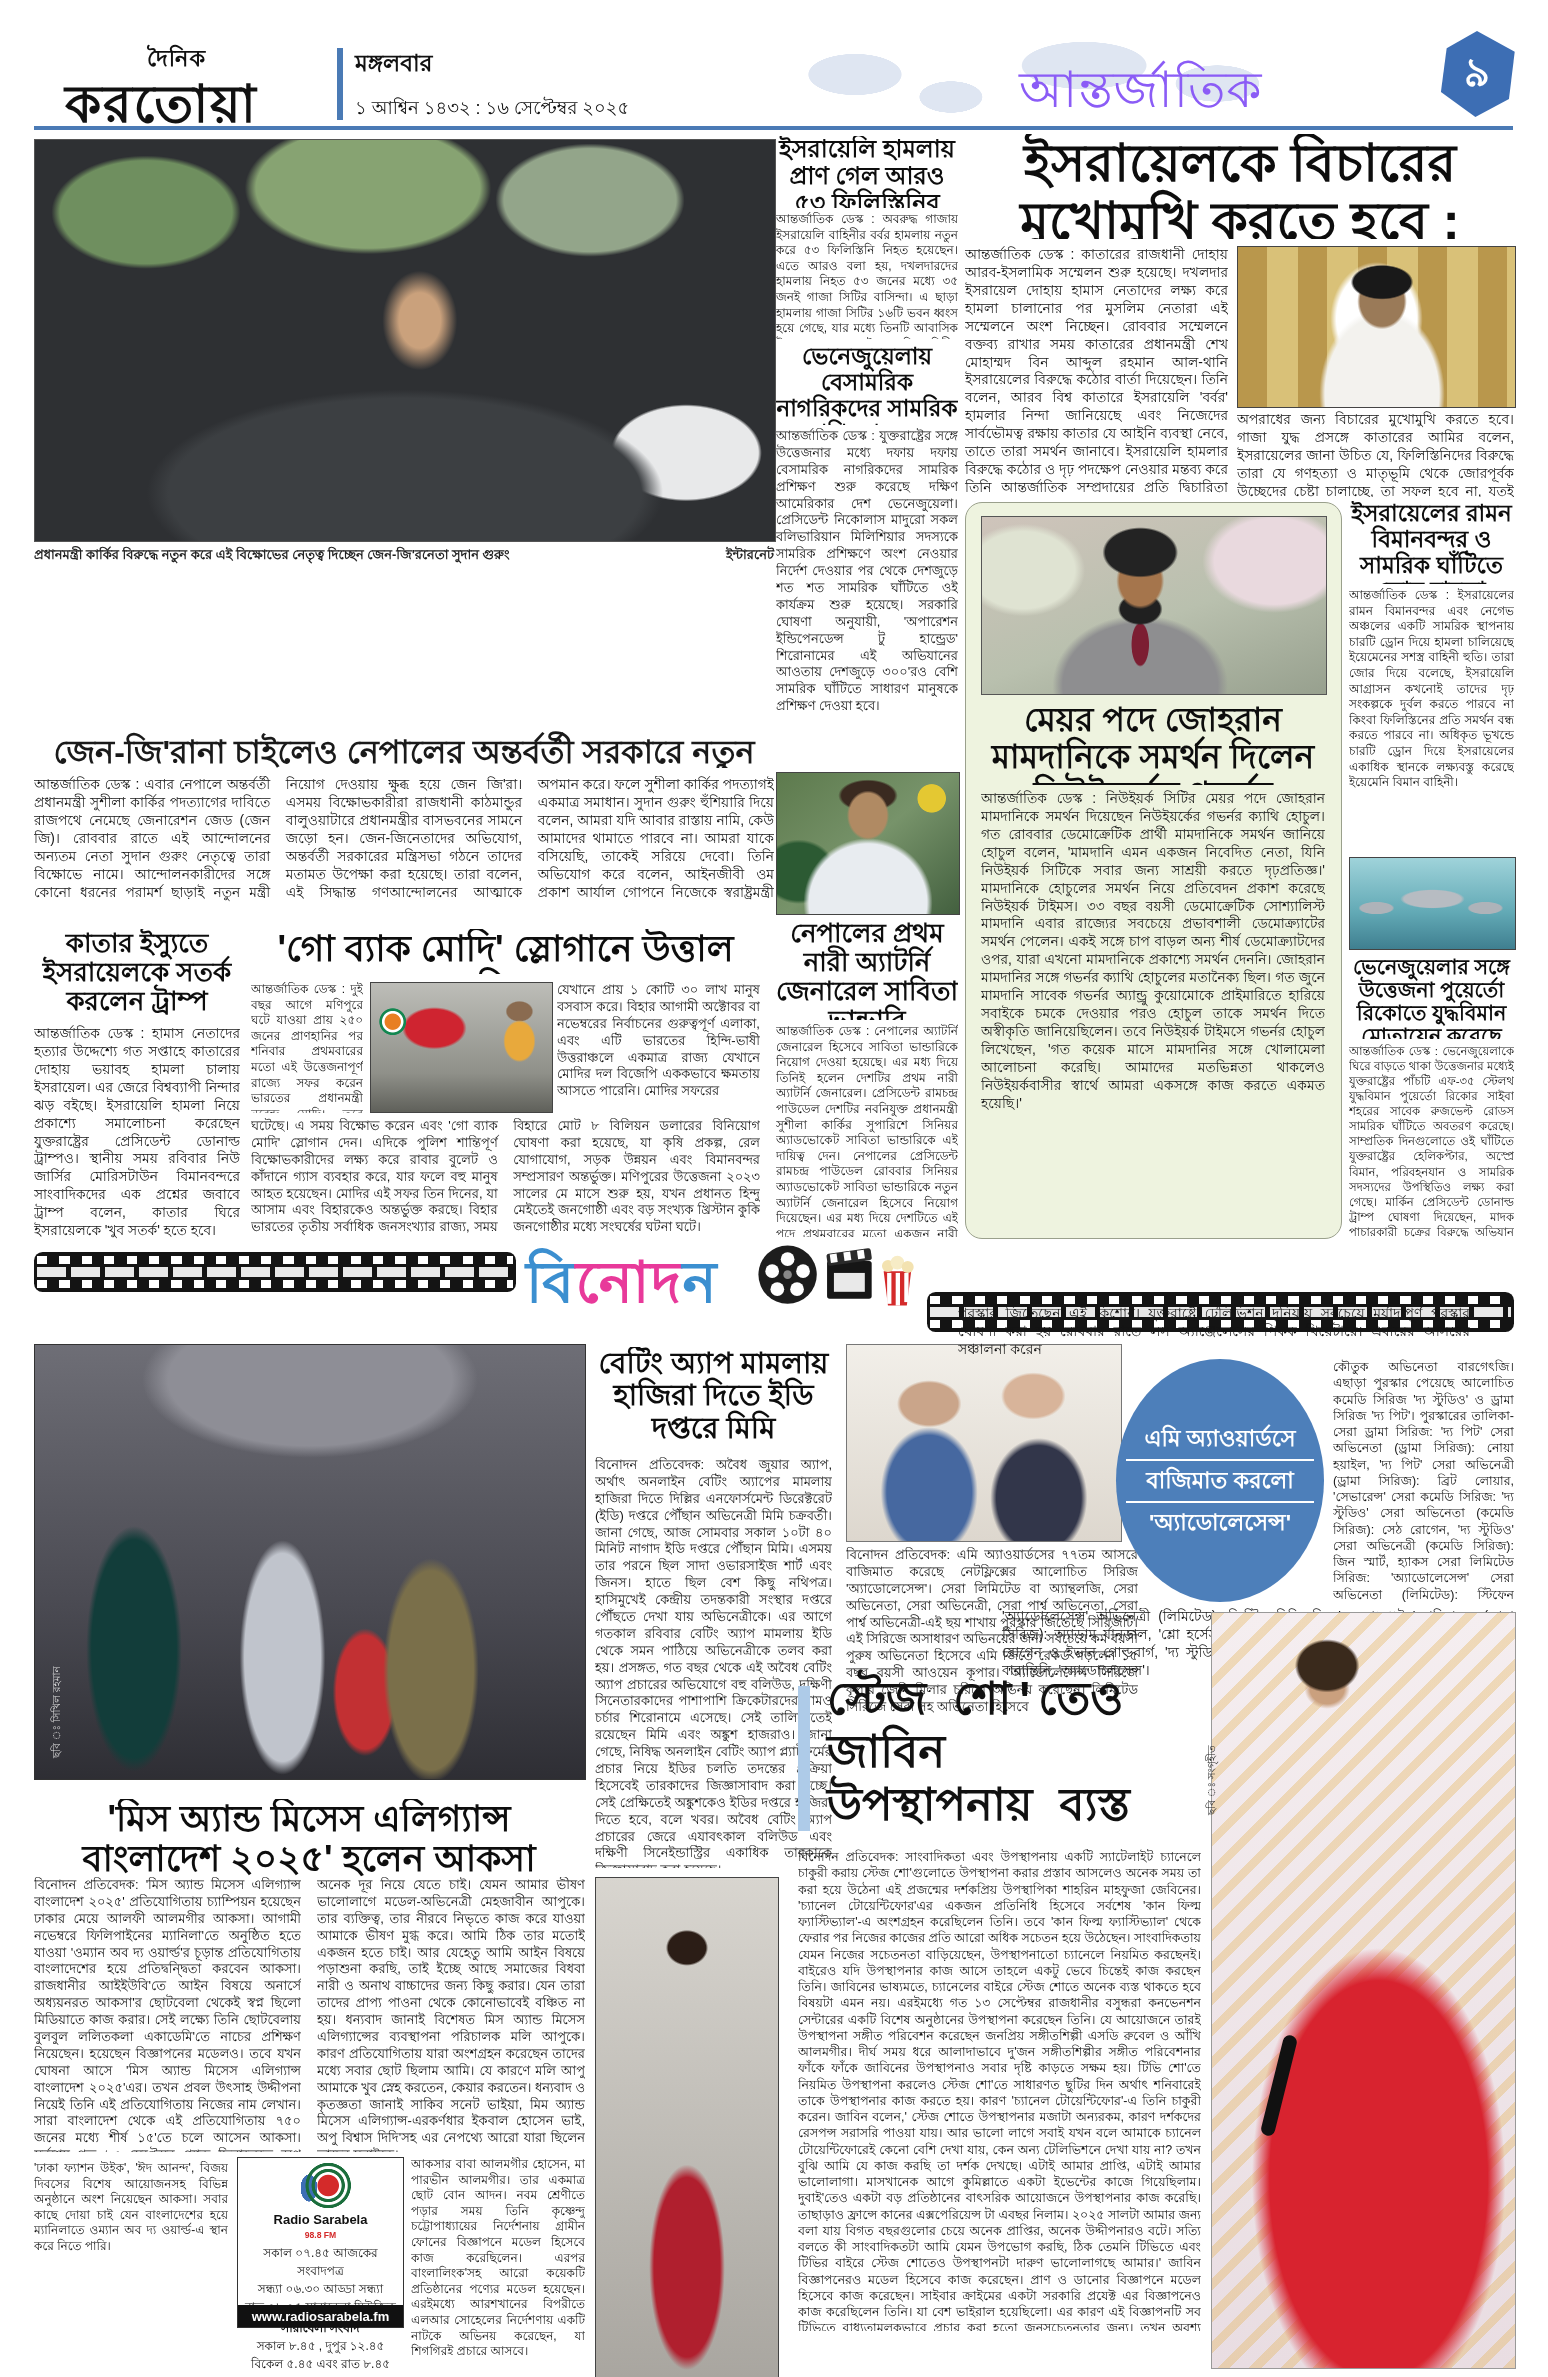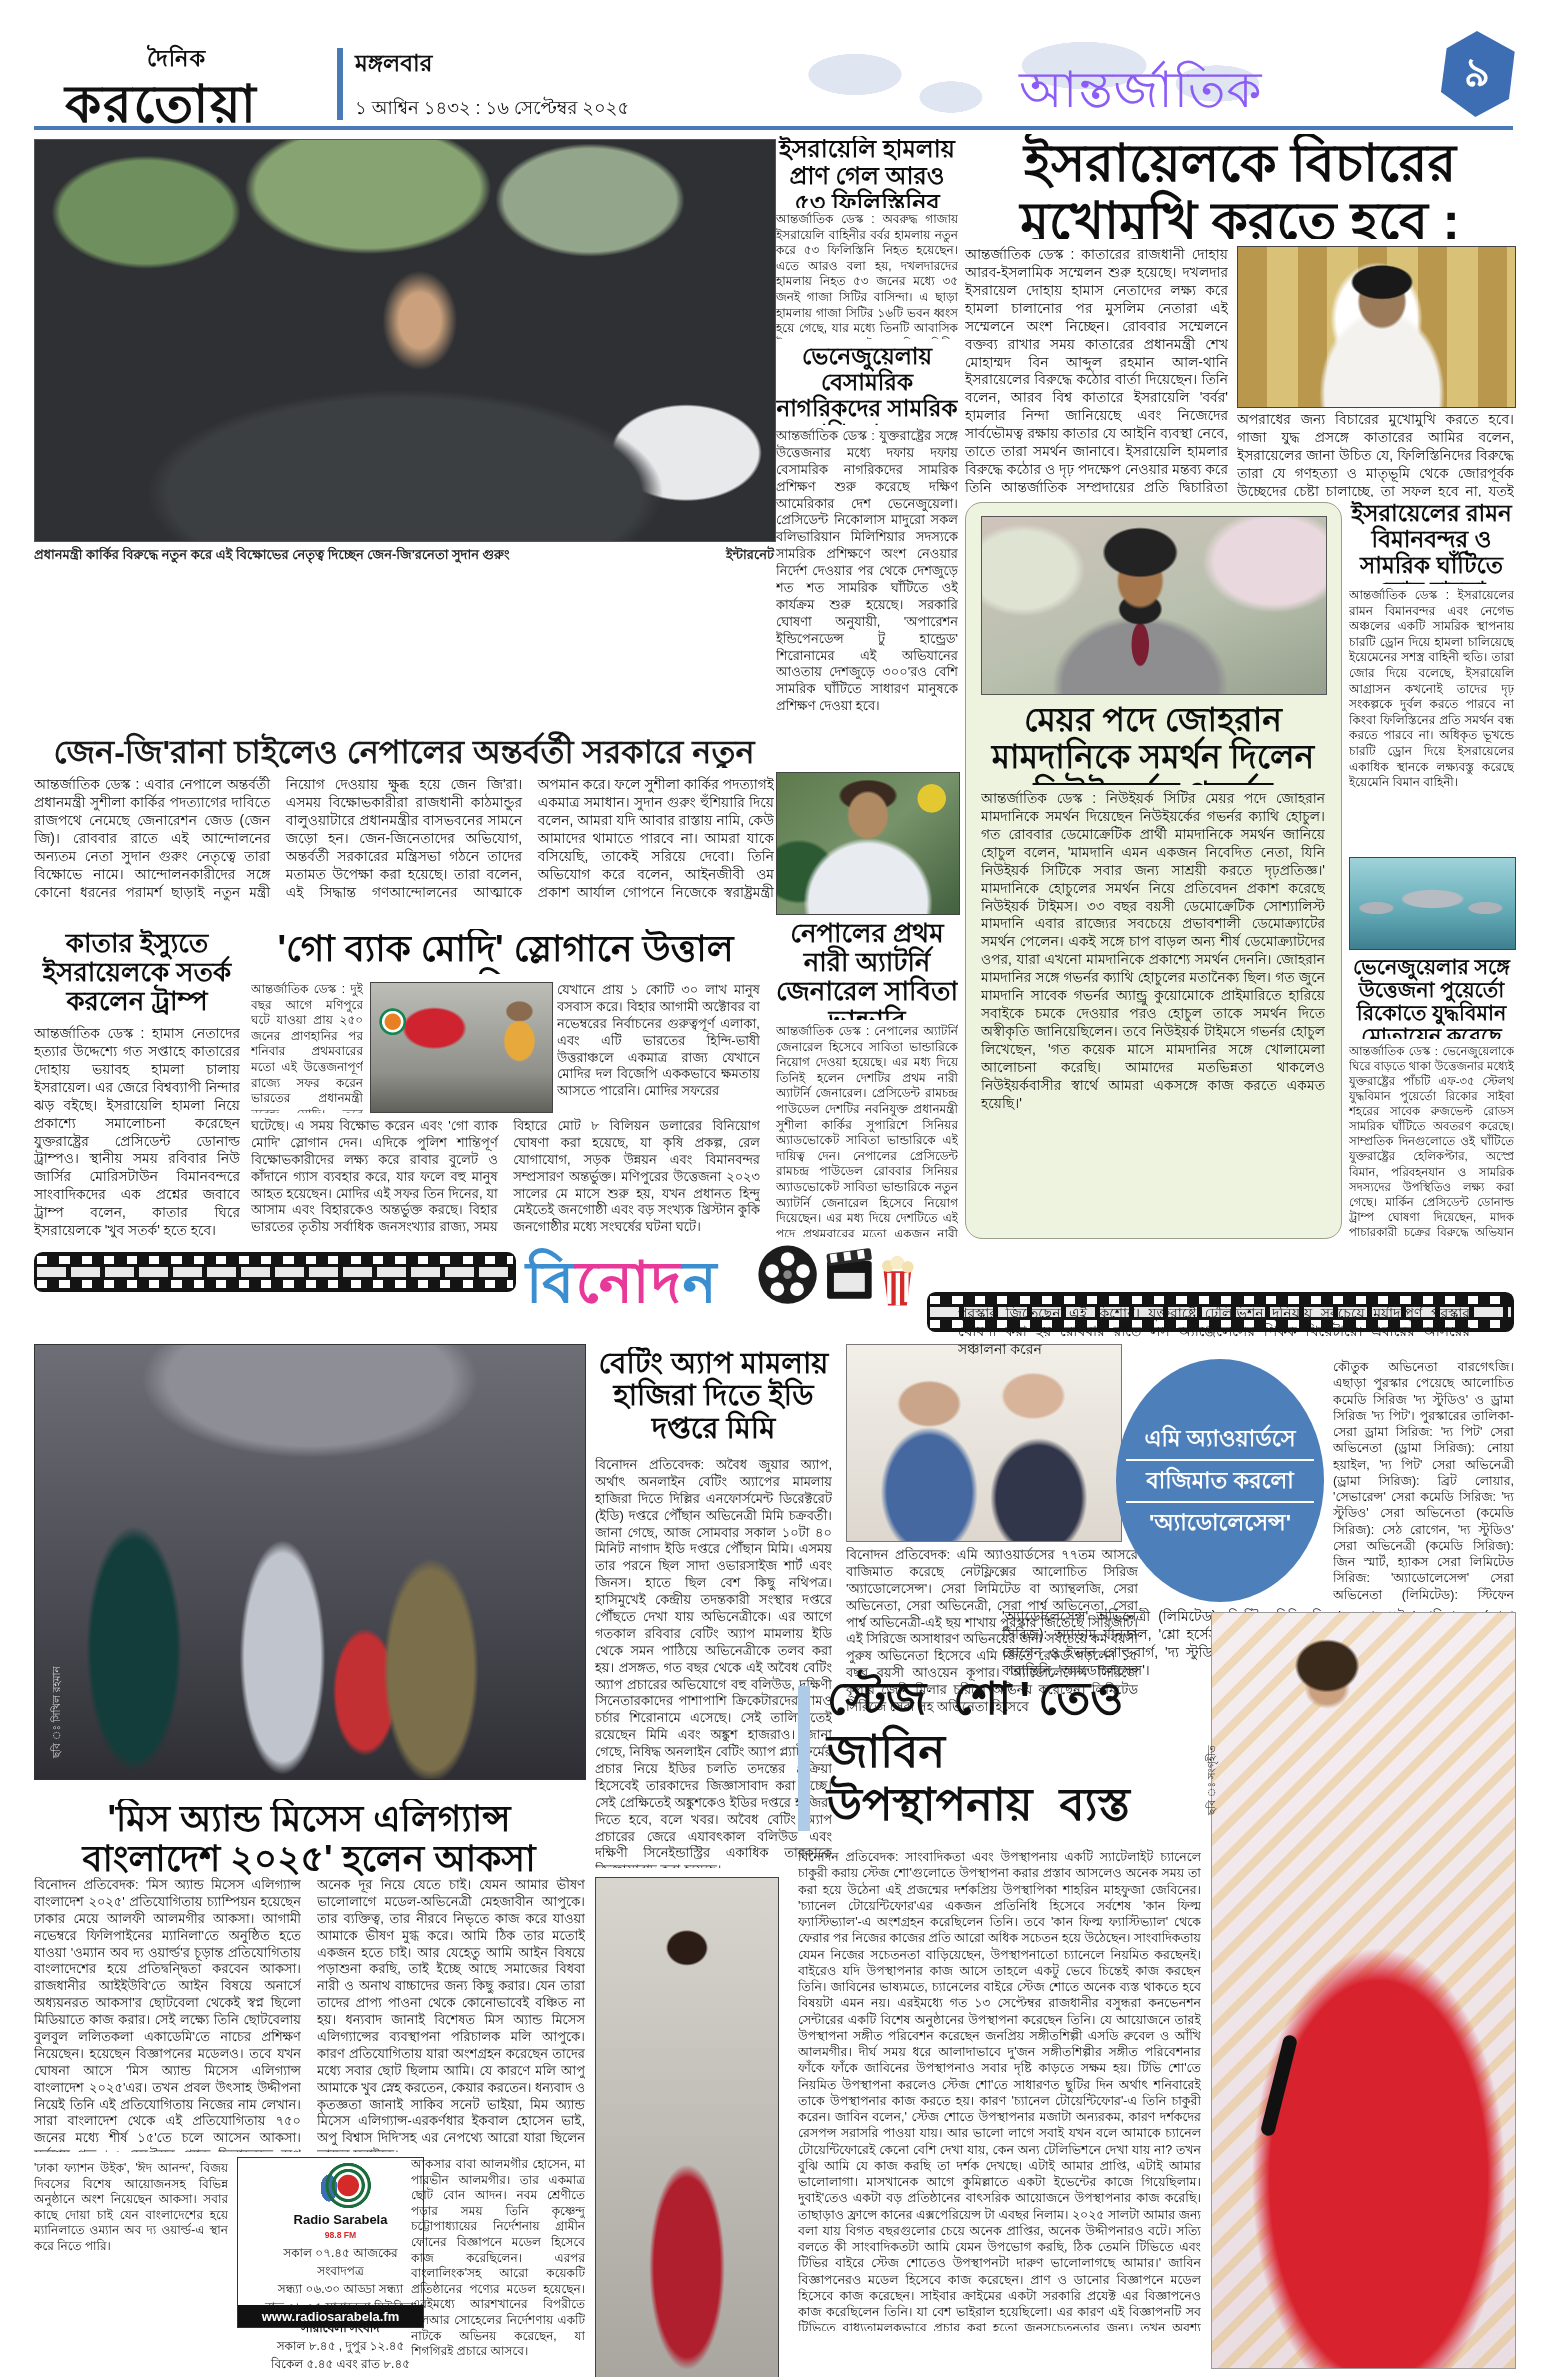--- a/index.html
+++ b/index.html
@@ -43,21 +43,21 @@
   
   .strip{height:40px;background:#141414;border-radius:8.6px;position:relative;}
   .strip .holes{position:absolute;left:3.4px;right:3.4px;height:7.7px;
       background:repeating-linear-gradient(90deg,#fff 0 10.3px,transparent 10.3px 22.4px);}
   .strip .holes.t{top:4.3px;} .strip .holes.b{bottom:4.3px;}
   .strip .frames{position:absolute;left:3.4px;right:3.4px;top:14.6px;height:10.3px;
       background:repeating-linear-gradient(90deg,#e8e8e8 0 29px,#141414 29px 34px);}
   .binodon{font-size:57px;font-weight:bold;letter-spacing:1.7px;}
   .b-blue{color:#3b8fd0;} .b-pink{color:#e8399a;}
   .jabin-bar{background:#aecbe8;}
-  .adbox{border:0.9px solid #333;background:#fff;padding-left:20px;}
+  .adbox{border:0.9px solid #333;background:#fff;}
   .adbox .ad-url{background:#111;color:#fff;font-size:13px;font-weight:bold;
       text-align:center;padding:3.4px 0;}
   .ad-line{font-size:12px;color:#111;line-height:1.5;}
   .radio-logo{width:60px;height:50px;margin:5.2px auto 0;background:
       radial-gradient(circle at 62% 45%,#d42a2a 0 10.3px,transparent 11.2px),
       radial-gradient(circle at 62% 45%,transparent 0 13px,#1b6e3c 13.8px 16.3px,transparent 17px),
       radial-gradient(circle at 62% 45%,transparent 0 19px,#1b6e3c 20px 22.4px,transparent 23px),
       radial-gradient(ellipse 13.8px 22.4px at 30% 50%,#3d6eb4 60%,transparent 61%);}
   
   .ph-protest{background:

